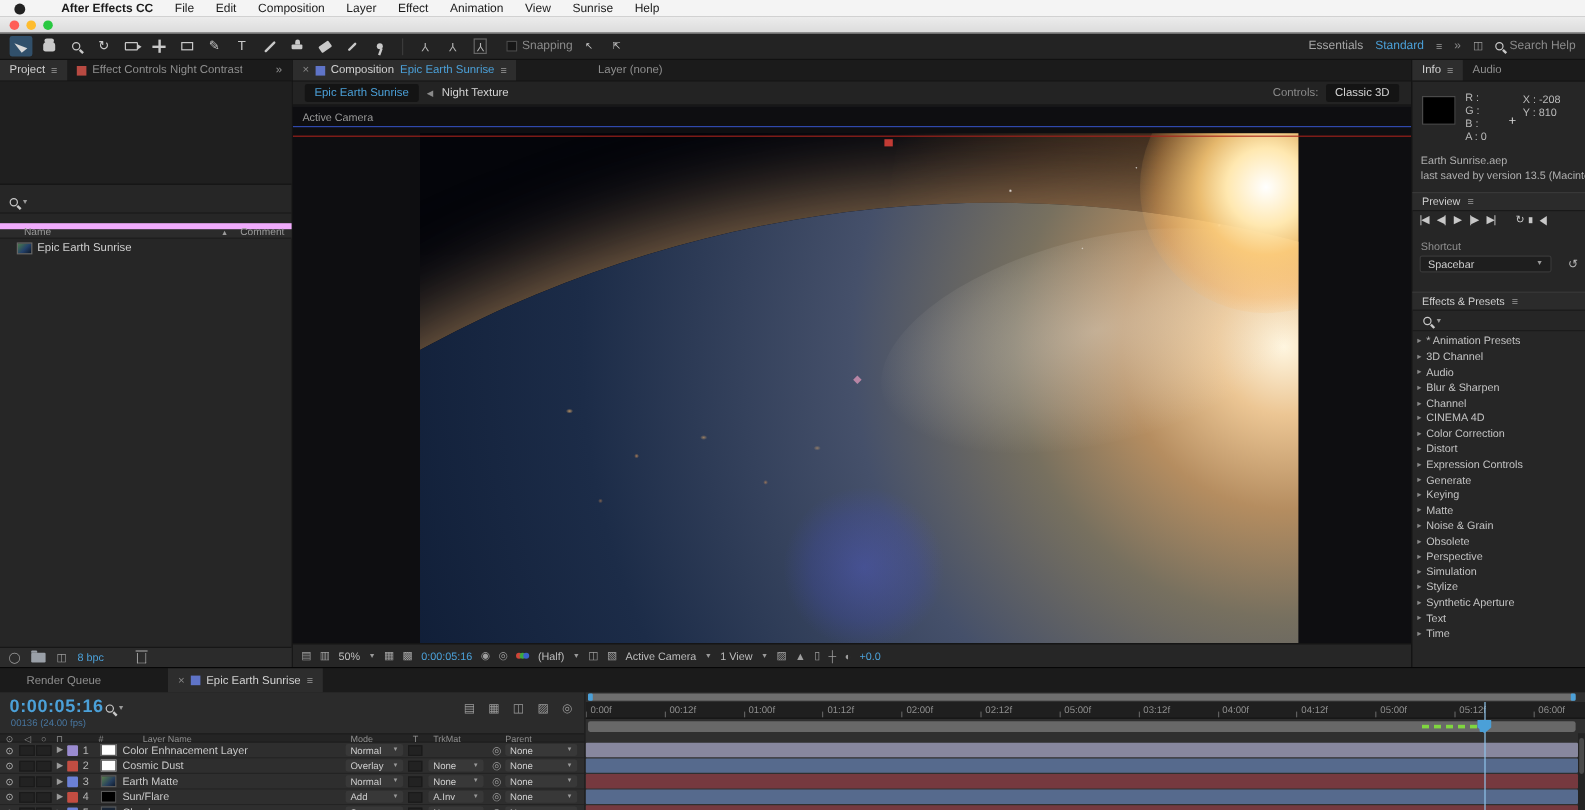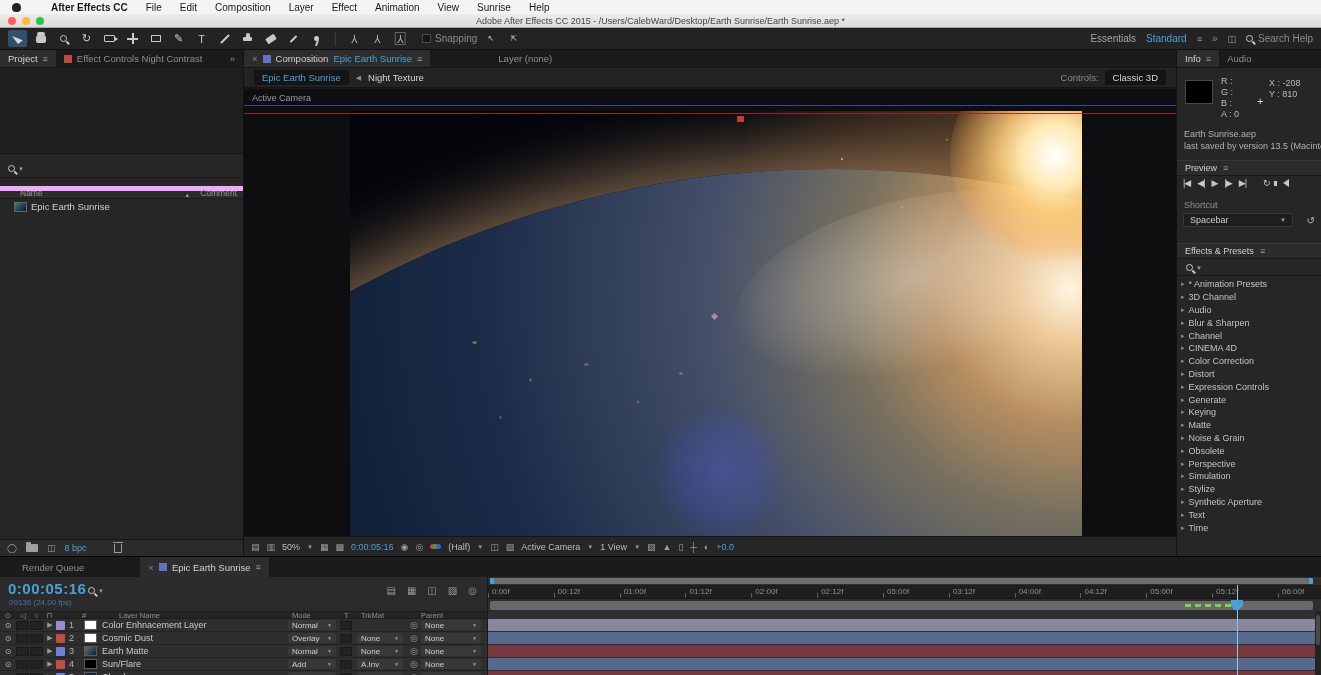--- a/index.html
+++ b/index.html
@@ -185,21 +185,20 @@
       <span class="mitem">View</span>
       <span class="mitem">Sunrise</span>
       <span class="mitem">Help</span>
     </span>
 </div>
 
 <div id="titlebar">
   <span class="tl-dot tl-red"></span>
   <span class="tl-dot tl-yel"></span>
   <span class="tl-dot tl-grn"></span>
-  <span class="wtitle">Adobe After Effects CC 2015 - /Users/CalebWard/Desktop/Earth Sunrise/Earth Sunrise.aep *</span>
 </div>
 
 <div id="toolbar">
   <span class="tool active">
       <span class="cursorshape"></span>
     </span>
   <span class="tool">
       <span class="handshape"></span>
     </span>
   <span class="tool">

